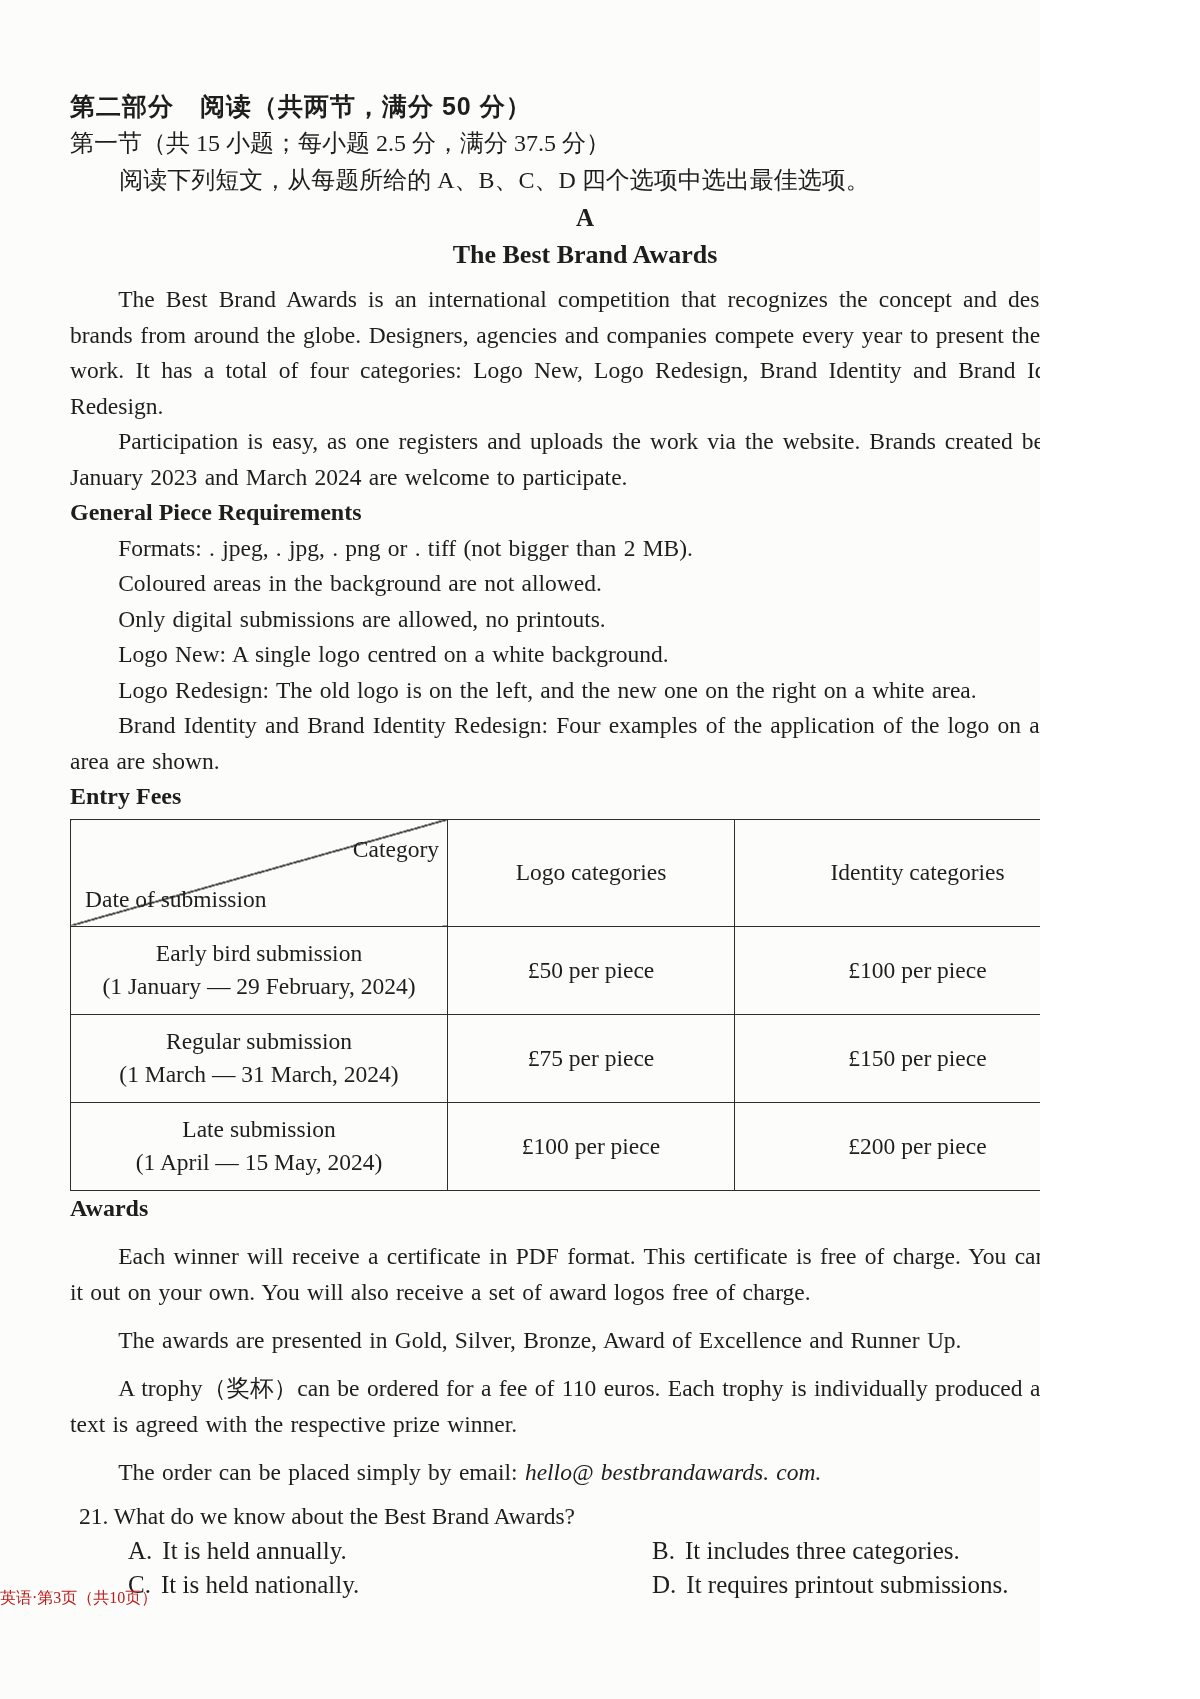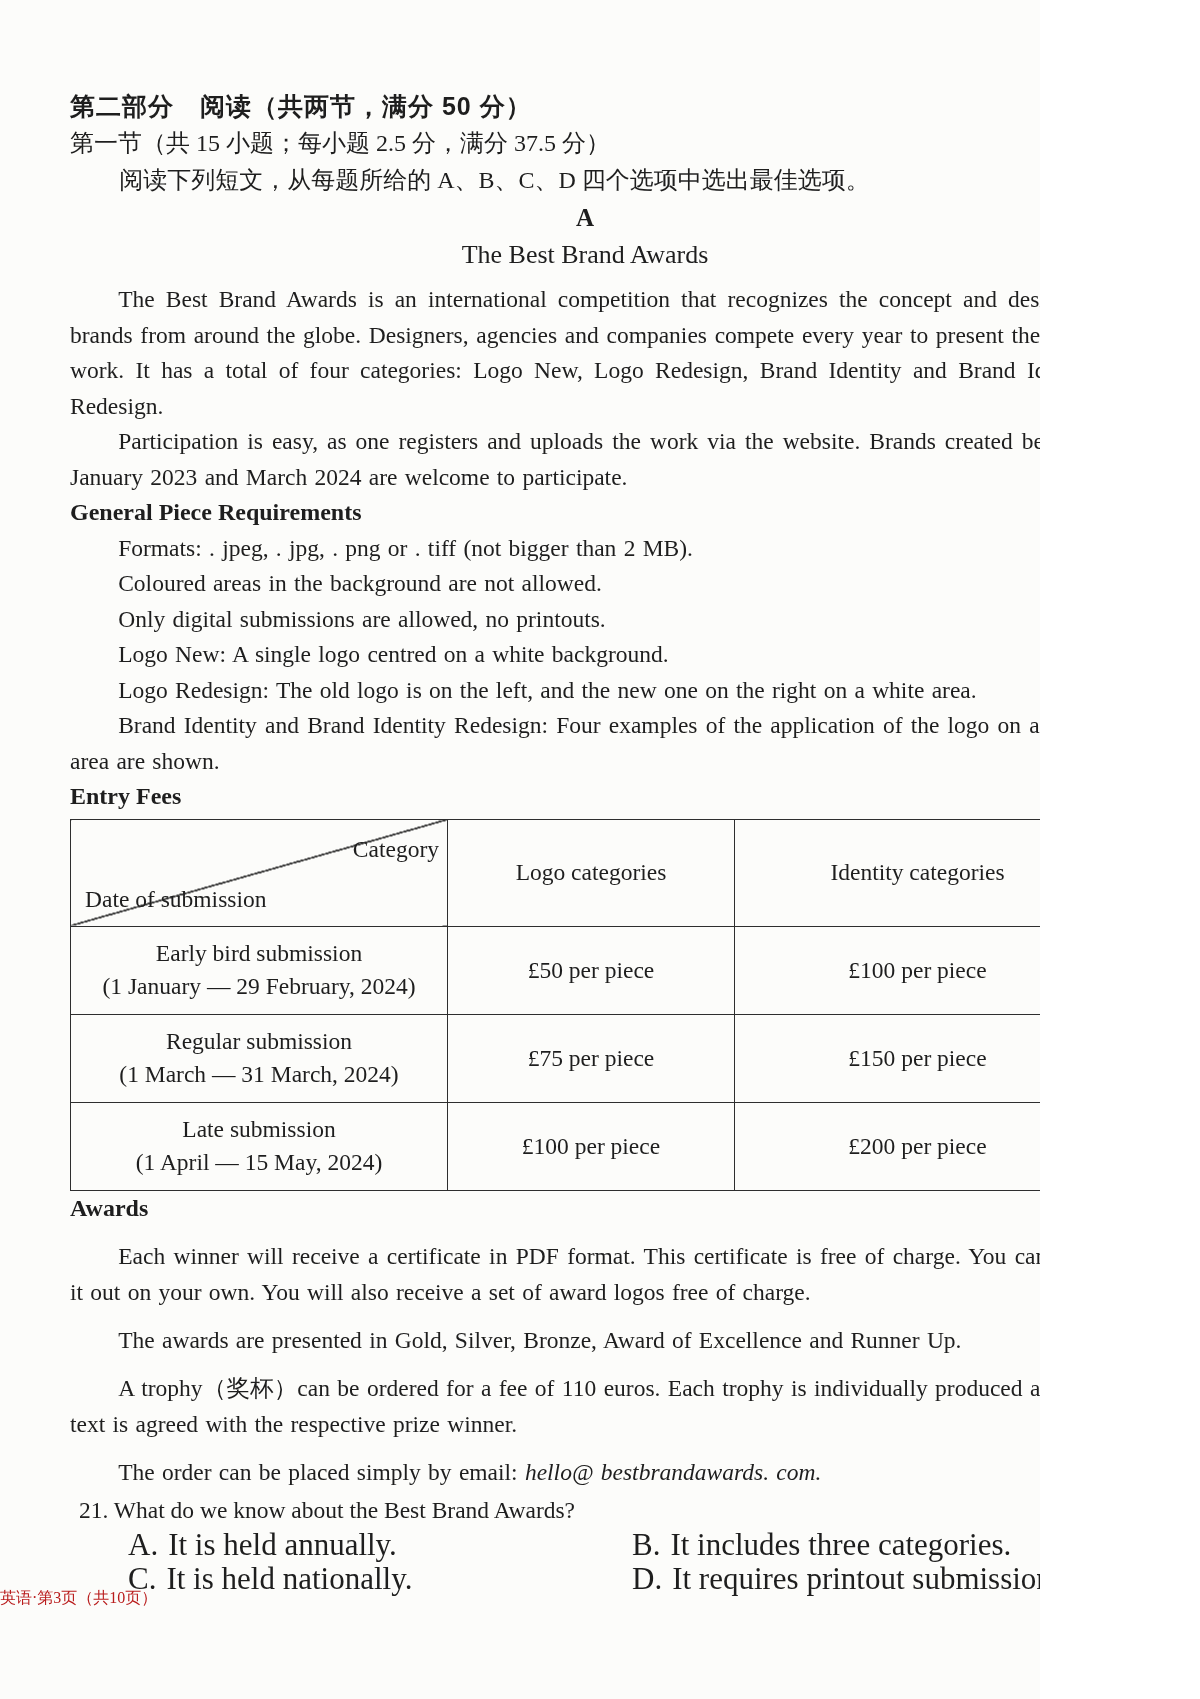--- a/index.html
+++ b/index.html
@@ -16,21 +16,21 @@
     position:absolute; left:70px; top:88px; width:1030px;
   }
   .hd-part {
     font-family:"Liberation Sans","DejaVu Sans",sans-serif;
     font-weight:700; font-size:25px; line-height:37px;
     letter-spacing:1px;
   }
   .hd-sub { font-size:24px; line-height:37px; }
   .hd-instr { font-size:24px; line-height:37px; text-indent:2.05em; }
   .passage-label { text-align:center; font-weight:700; font-size:25px; line-height:37px; }
-  .passage-title { text-align:center; font-weight:400; font-size:26px; line-height:37px; }
+  .passage-title { text-align:center; font-weight:700; font-size:26px; line-height:37px; }
   p.body {
     margin:0; text-align:justify; text-indent:2.05em;
     font-size:23.5px; line-height:35.5px; word-spacing:0.06em;
   }
   .inline-head {
     margin:0; font-weight:700; font-size:24px; line-height:35.5px;
   }
   p.first { margin-top:9px; }
   
   table.fees {
@@ -52,22 +52,22 @@
   }
   .corner-cat  { position:absolute; top:16px; right:8px; }
   .corner-date { position:absolute; bottom:13px; left:14px; }
   tr.hdr  td { height:106px; }
   tr.data td { height:87px; }
   .cell-2line div { line-height:33px; }
   
   .awards p.body { line-height:36px; margin-top:12px; }
   .email { font-style:italic; }
   
-  .q-line { margin:2px 0 0 0; font-size:23.5px; line-height:36px; padding-left:9px; text-indent:0; }
-  .opt-row { display:grid; grid-template-columns:560px 1fr; font-size:31px; line-height:33.5px; }
+  .q-line { margin:8px 0 0 0; font-size:23.5px; line-height:36px; padding-left:9px; text-indent:0; }
+  .opt-row { display:grid; grid-template-columns:560px 1fr; font-size:25px; line-height:33.5px;gap:20px; }
   .opt { padding-left:58px; }
   .opt .lbl { padding-right:10px; }
   
   .footer {
     position:absolute; left:0; right:70px; top:1588px;
     text-align:left; font-size:16px; color:#b91c1c;
   }
 </style>
 </head>
 <body>

